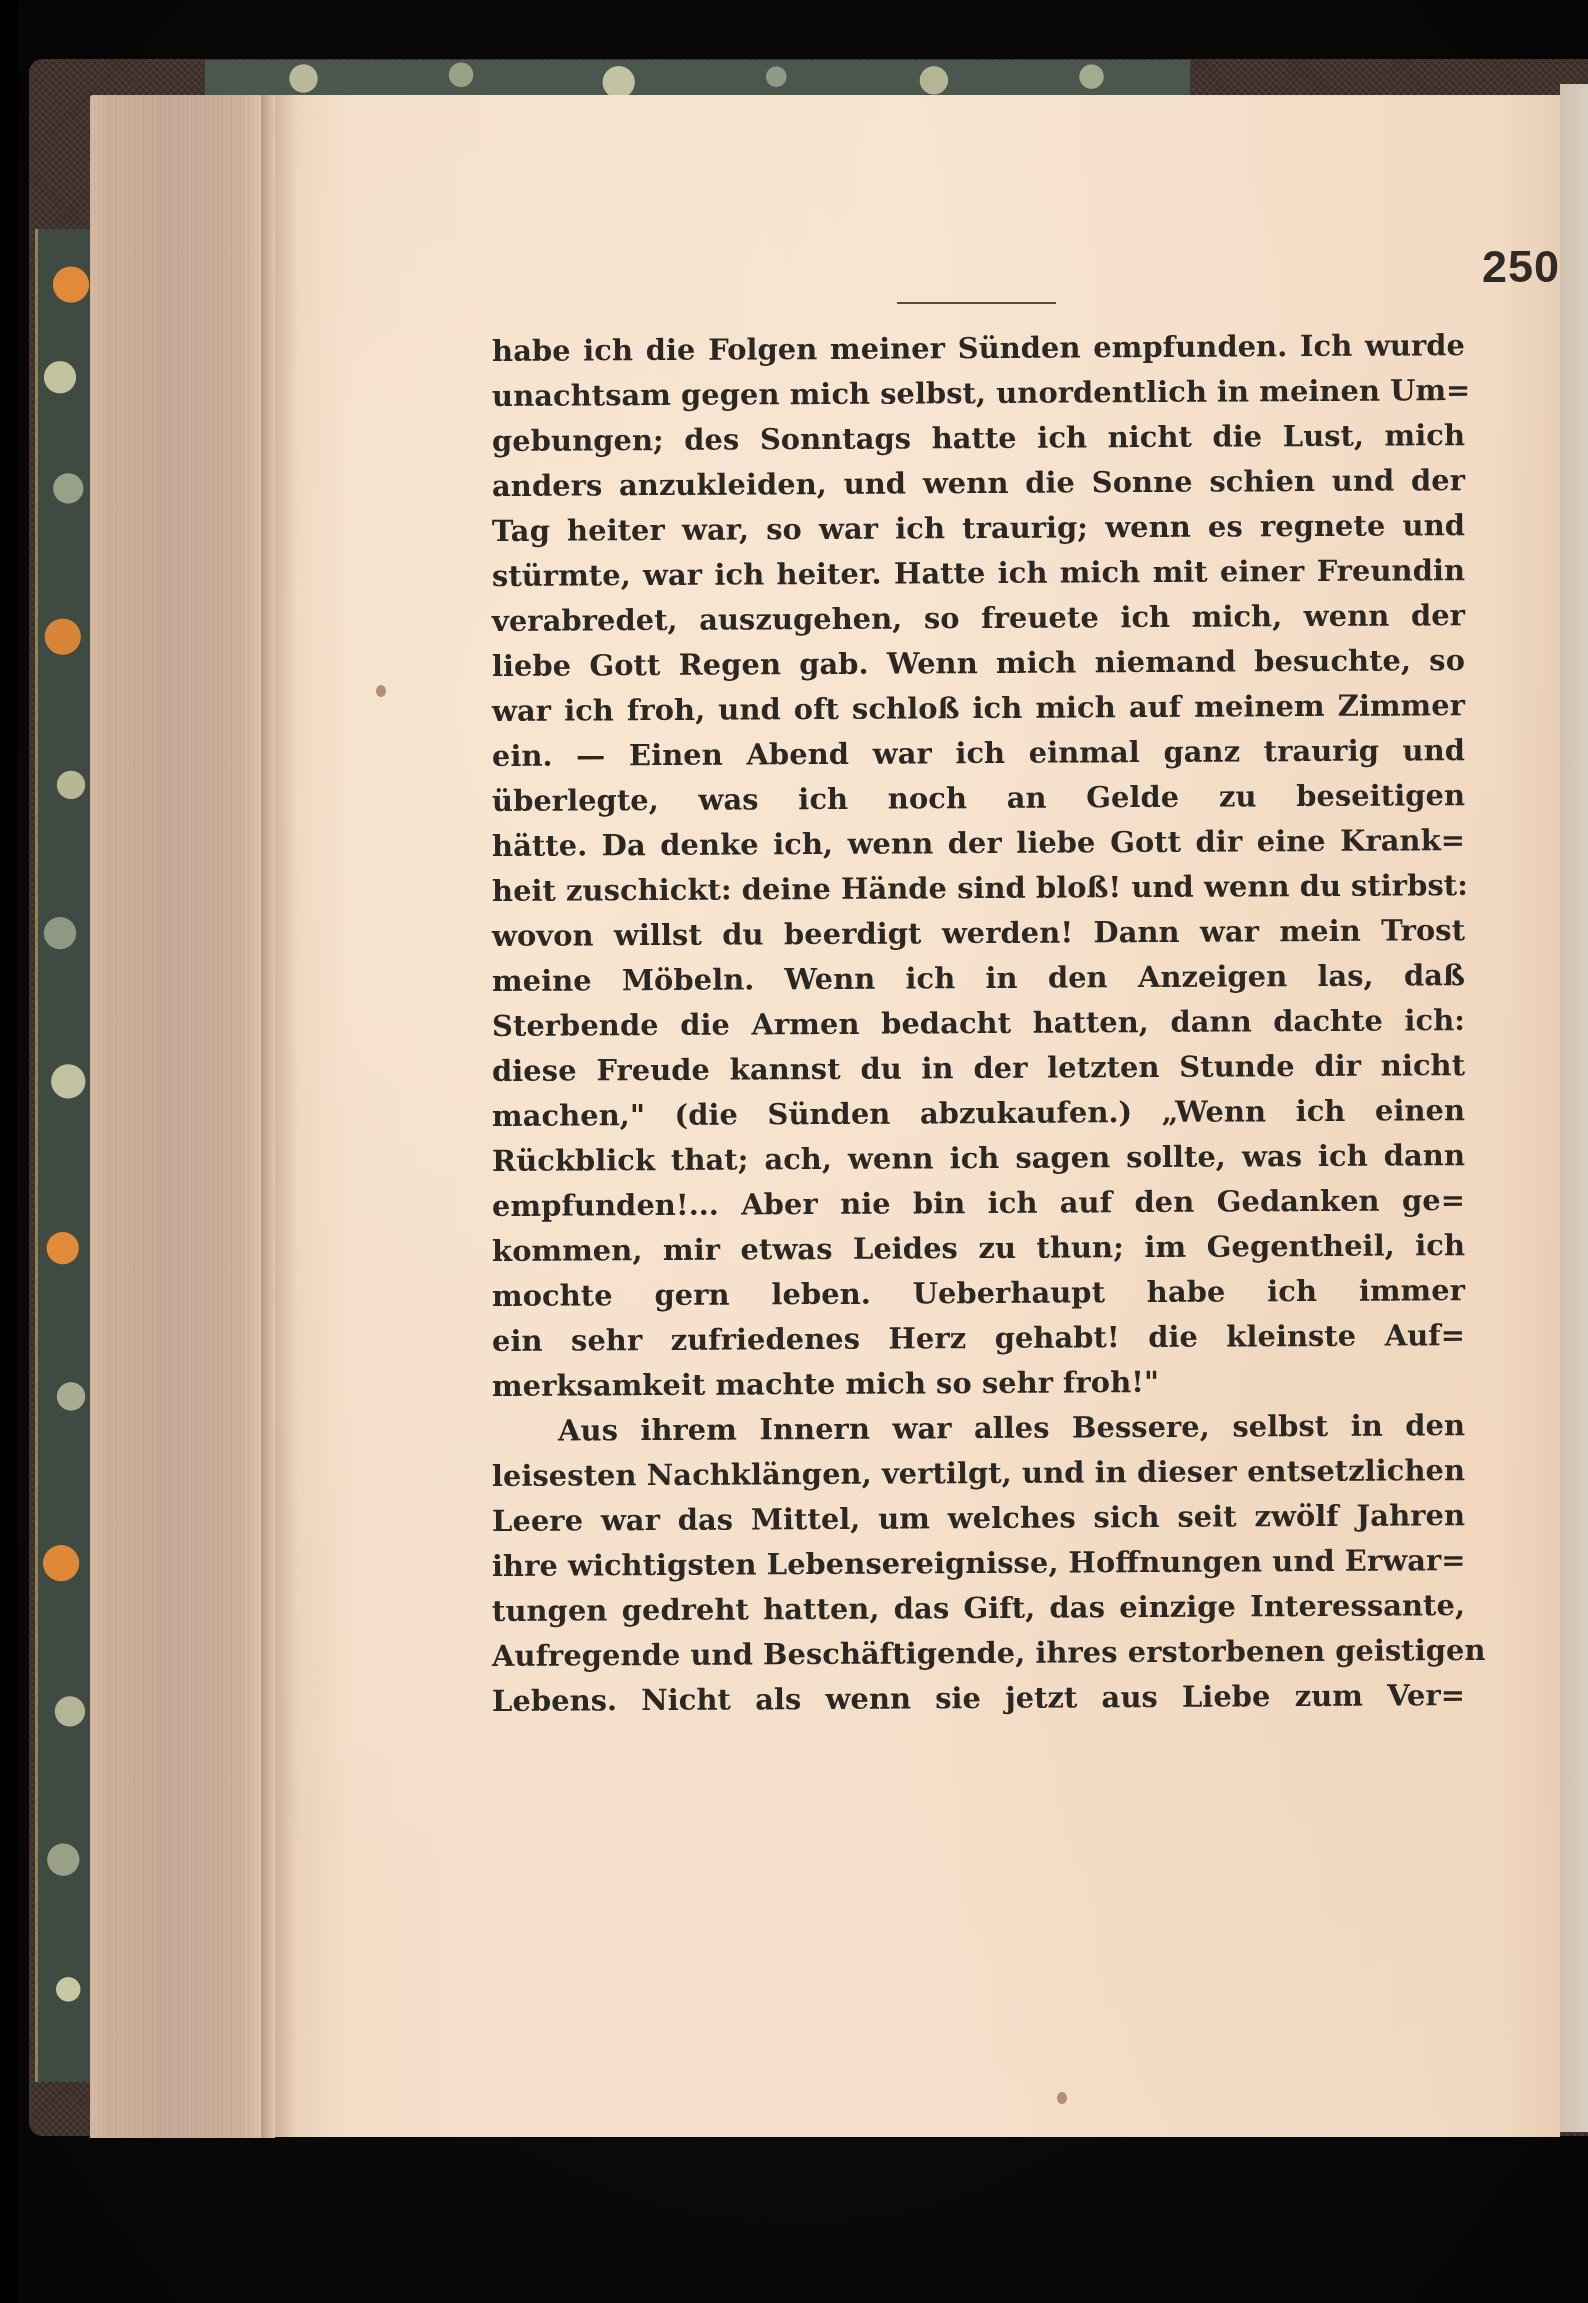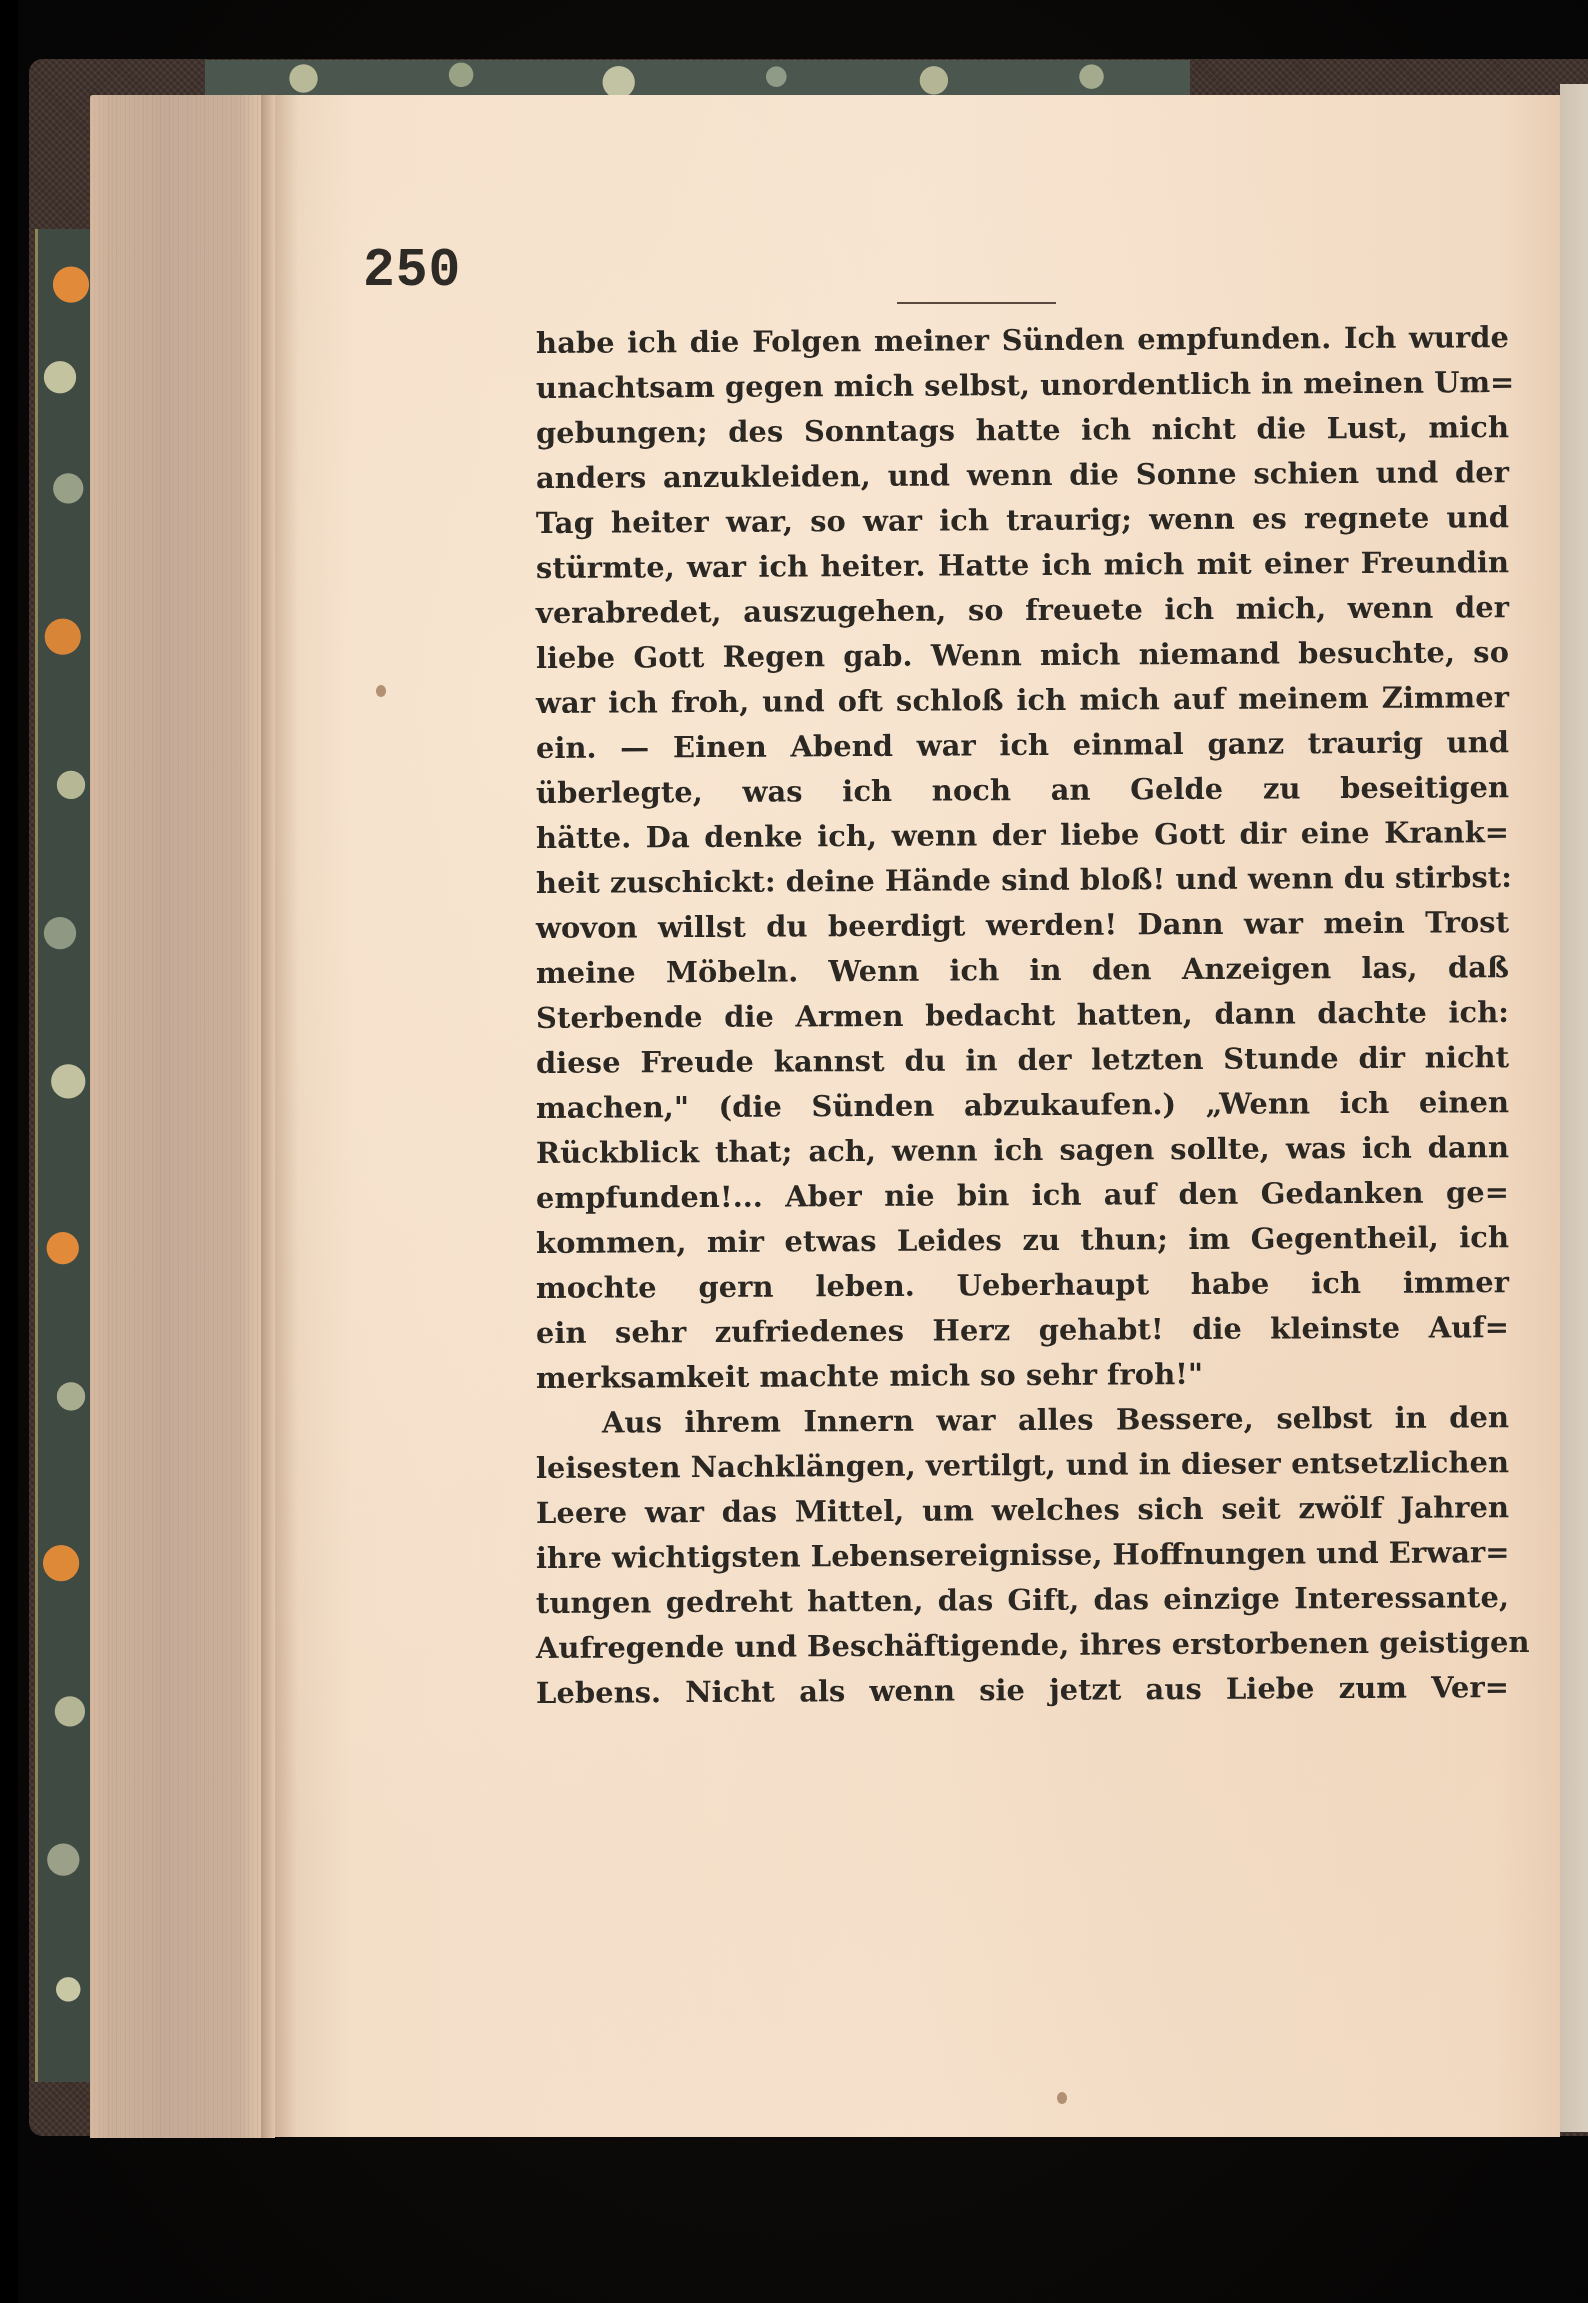--- a/index.html
+++ b/index.html
@@ -104,40 +104,39 @@
     .right-edge {
       position: absolute;
       left: 1560px; top: 84px;
       width: 28px; height: 2048px;
       background: linear-gradient(90deg, #cfc2b2, #d9cfc0);
     }
     .page-number {
       position: absolute;
       left: 0; width: 100%;
       top: 146px;
-      text-align: left;
-      font-family: Liberation Mono, monospace;
+      text-align: right;
+      font-family: Liberation Sans, sans-serif;
       font-weight: bold;
-      font-size: 53px;
+      font-size: 45px;
       color: #2e2a25;
       letter-spacing: 1px;
       padding-left: 88px;
       box-sizing: border-box;
     }
     .header-rule {
       position: absolute;
       left: 622px; top: 207px;
       width: 159px; height: 2px;
       background: #5a4a3d;
     }
     .text-block {
       position: absolute;
-      left: 217px; top: 226px;
+      left: 217px; top: 234px;
       width: 973px;
-      margin-left: 44px;
     }
     .line {
       height: 45px;
       line-height: 45px;
       font-family: "DejaVu Serif", serif;
       font-size: 29px;
       font-weight: bold;
       color: #2b2722;
       white-space: nowrap;
       text-align: justify;

